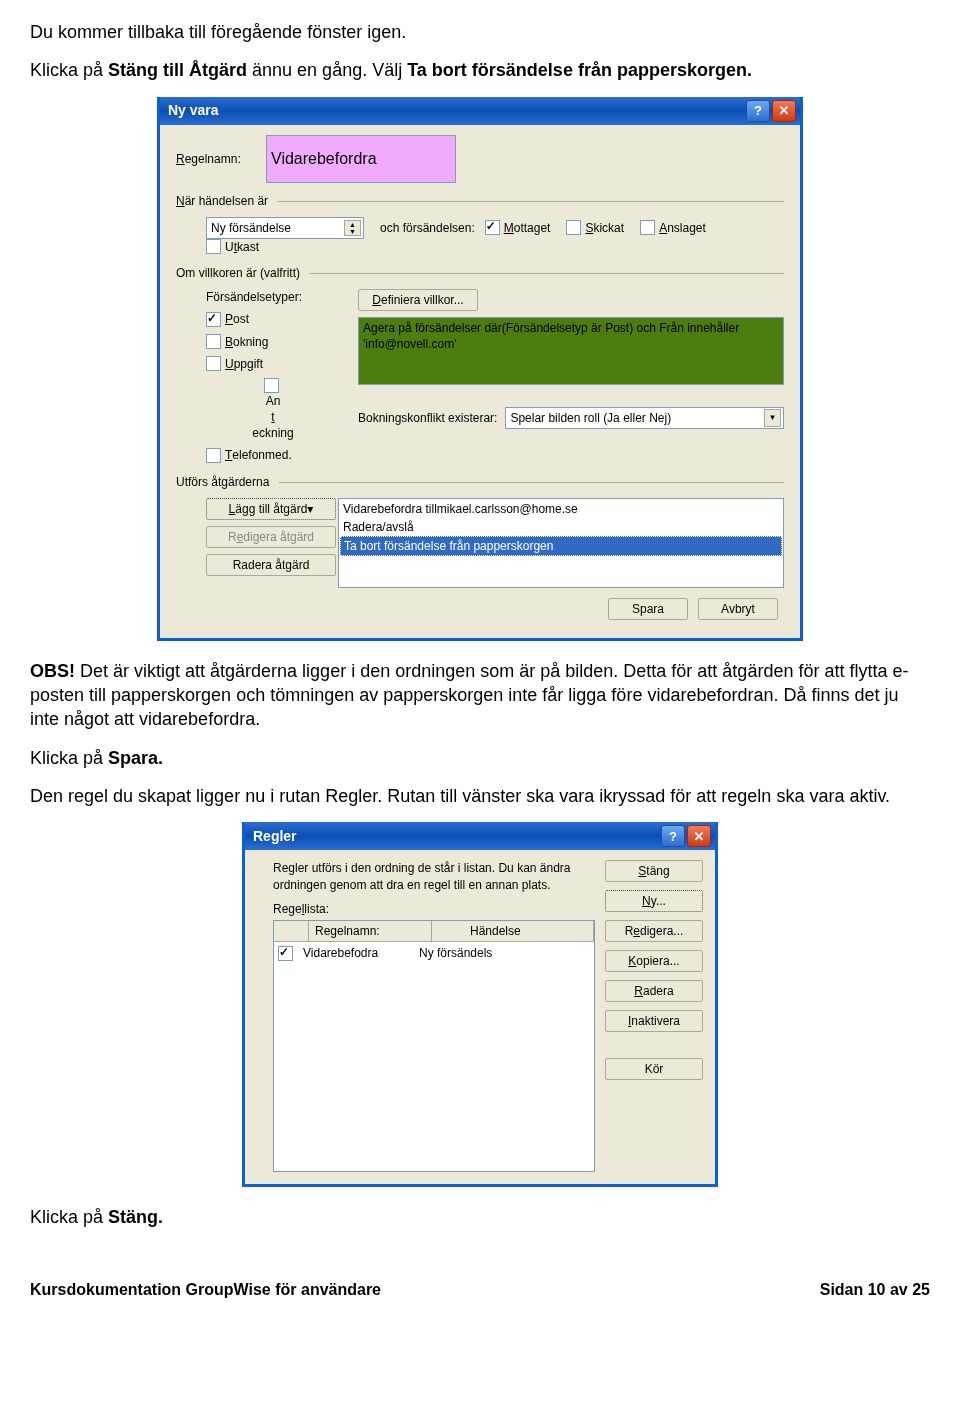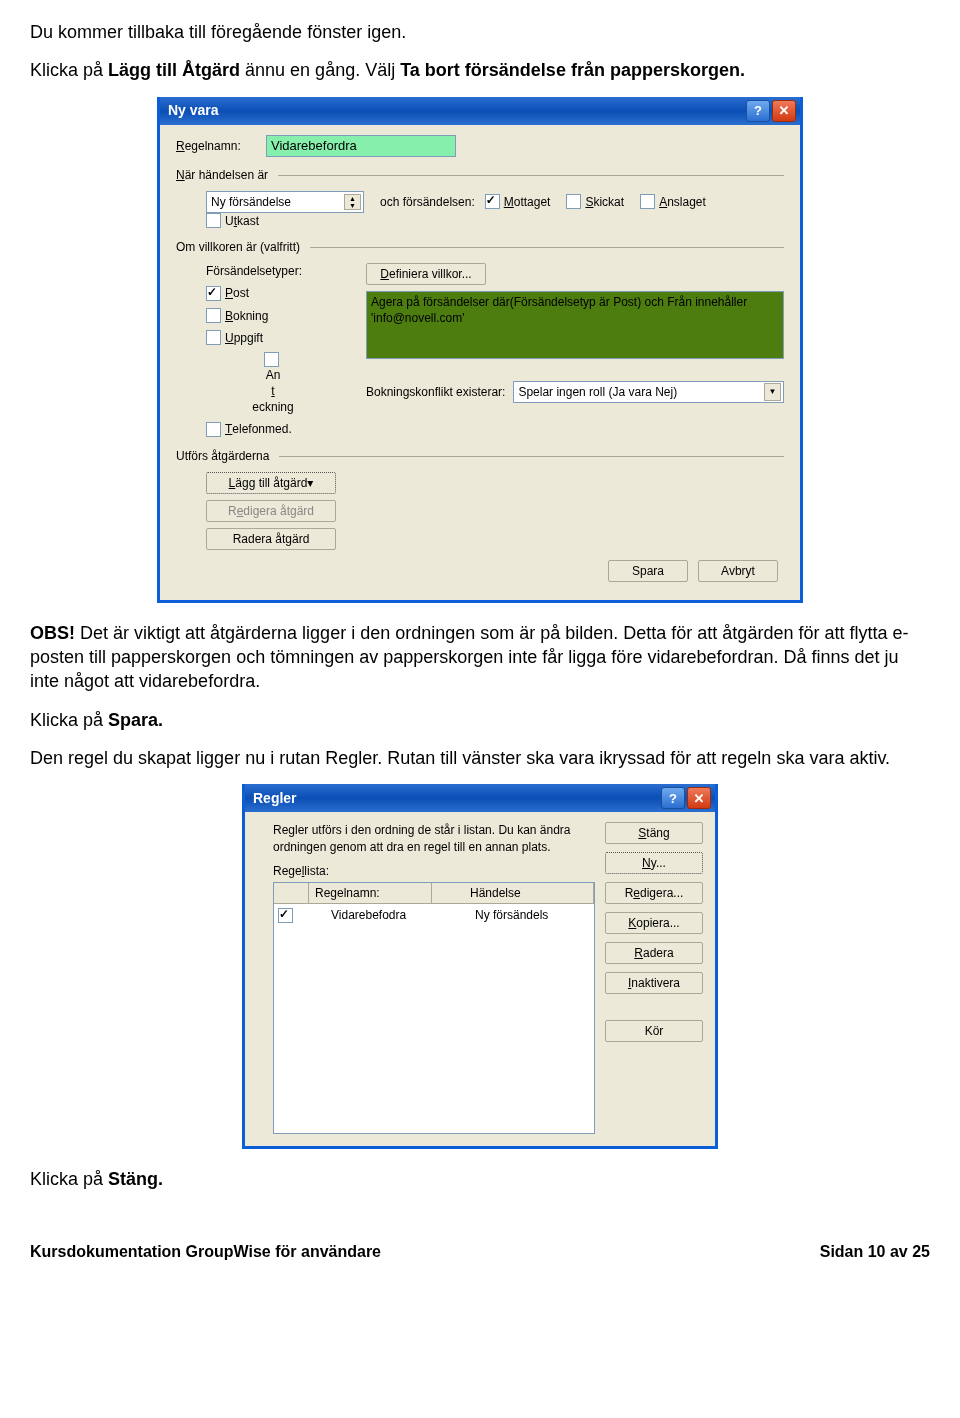--- a/index.html
+++ b/index.html
@@ -39,22 +39,22 @@
     border-radius: 3px; display: flex; align-items: center; justify-content: center;
     font-weight: bold; color: #fff; font-size: 13px;
   }
   .tb-help { background: linear-gradient(#6fa9ef,#2a6fd0); border:1px solid #1a4fa0;}
   .tb-close { background: linear-gradient(#f07a5a,#d13a12); border:1px solid #9c2a0c;}
   .dlg-body { padding: 10px 16px 14px 16px; }
   .lbl { display:inline-block; }
   .underline-letter { text-decoration: underline; }
   .row { display:flex; align-items:center; margin-bottom:6px; flex-wrap:wrap; }
   .txt-input {
-    background:#86efac; border:1px solid #7f9db9; height:18px;
-    padding:1px 4px; font-size:13px; font-family:Tahoma,Arial,sans-serif;
+    background:#f0abfc; border:1px solid #7f9db9; height:18px;
+    padding:14px 4px; font-size:16px; font-family:Tahoma,Arial,sans-serif;
   }
   .group-line { border-top:1px solid #aca899; margin-left:4px; flex:1; height:1px; margin-top:2px;}
   .group-head { display:flex; align-items:center; margin:10px 0 8px 0;}
   .group-head .lbl { margin-right:6px; }
   .combo {
     background:#fff; border:1px solid #7f9db9; height:20px;
     display:flex; align-items:center; padding:0 2px 0 4px; font-size:12px;
   }
   .combo .combo-arrows {
     margin-left:auto; width:15px; display:flex; flex-direction:column;
@@ -83,49 +83,49 @@
   }
   .listbox {
     background:#fff; border:1px solid #7f9db9; padding:1px;
     font-size:12px;
   }
   .listbox .li { padding:1px 3px; }
   .listbox .li.sel { background:#316ac5; color:#fff; border:1px dotted #fff; }
   .footer-btns { display:flex; justify-content:flex-end; gap:10px; padding:10px 6px 4px 0; }
   .left-col-btns { display:flex; flex-direction:column; gap:6px; }
   .indent { padding-left:30px; }
-  .section-inner { display:flex; gap:10px; }
+  .section-inner { display:flex; gap:2px; }
 
   
   .regler-body { padding:10px 12px 12px 28px; display:flex; gap:10px; }
   .regler-left { flex:1; }
   .regler-btns { display:flex; flex-direction:column; gap:8px; width:98px; }
   .regler-btns .btn { width:98px; min-width:0; }
   .rl-table {
     background:#fff; border:1px solid #7f9db9; height:250px; font-size:12px;
   }
   .rl-head { display:flex; background:#ece9d8; border-bottom:1px solid #aca899; }
   .rl-head .col { padding:2px 6px; border-right:1px solid #aca899; }
-  .rl-row { display:flex; align-items:center; padding:2px 4px;gap:28px; }
+  .rl-row { display:flex; align-items:center; padding:2px 4px; }
   .rl-row .rcell { padding:1px 6px; }
   .rl-chk { width:13px; height:13px; background:#fff; border:1px solid #7f9db9; margin-right:4px; position:relative; }
   .rl-chk.checked::after { content:"✓"; position:absolute; top:-3px; left:0; font-size:12px; font-weight:bold; }
 
   .page-footer {
     display:flex; justify-content:space-between;
     font-size:16px; margin-top:50px;font-weight:bold;
   }
   .center-wrap { display:flex; justify-content:center; margin:6px 0 18px 0; }
 </style>
 </head>
 <body>
 
 <p><span>Du kommer tillbaka till föregående fönster igen.</span></p>
 <p>
-  <span>Klicka på </span><span class="bold">Lägg till Åtgärd</span><span> ännu en gång. Välj </span><span class="bold">Ta bort försändelse från papperskorgen.</span>
+  <span>Klicka på </span><span class="bold">Stäng till Åtgärd</span><span> ännu en gång. Välj </span><span class="bold">Ta bort försändelse från papperskorgen.</span>
 </p>
 
 <div class="center-wrap">
 <div class="dialog" style="width:640px;">
   <div class="titlebar">
     <span class="title">Ny vara</span>
     <span class="tb-btn tb-help">?</span>
     <span class="tb-btn tb-close">✕</span>
   </div>
   <div class="dlg-body">
@@ -167,36 +167,41 @@
         <div class="chk"><span class="chk-box"></span><span class="underline-letter">T</span>elefonmed.</div>
       </div>
       <div style="flex:1;">
         <div class="row">
           <div class="btn" style="min-width:120px;"><span class="underline-letter">D</span>efiniera villkor...</div>
         </div>
         <div class="textarea" style="height:62px;">Agera på försändelser där(Försändelsetyp är Post) och Från  innehåller 'info@novell.com'</div>
         <div class="row" style="margin-top:22px;">
           <span class="lbl" style="margin-right:8px;">Bokningskonflikt existerar:</span>
           <div class="combo" style="flex:1;">
-            <span>Spelar ingen roll (Ja vara Nej)</span>
+            <span>Spelar bilden roll (Ja eller Nej)</span>
             <span class="combo-down">▼</span>
           </div>
         </div>
       </div>
     </div>
 
     <div class="group-head">
       <span class="lbl">Utförs åtgärderna</span>
       <span class="group-line"></span>
     </div>
     <div class="indent section-inner">
       <div class="left-col-btns" style="width:130px;">
         <div class="btn btn-dotted"><span class="underline-letter">L</span>ägg till åtgärd▾</div>
         <div class="btn btn-disabled">R<span class="underline-letter">e</span>digera åtgärd</div>
         <div class="btn">Radera åtgärd</div>
+      </div>
+      <div class="listbox" style="flex:1; height:86px;">
+        <div class="li">Vidarebefordra tillmikael.carlsson@home.se</div>
+        <div class="li">Radera/avslå</div>
+        <div class="li sel">Ta bort försändelse från papperskorgen</div>
       </div>
     </div>
 
     <div class="footer-btns">
       <div class="btn">Spara</div>
       <div class="btn">Avbryt</div>
     </div>
   </div>
 </div>
 </div>

